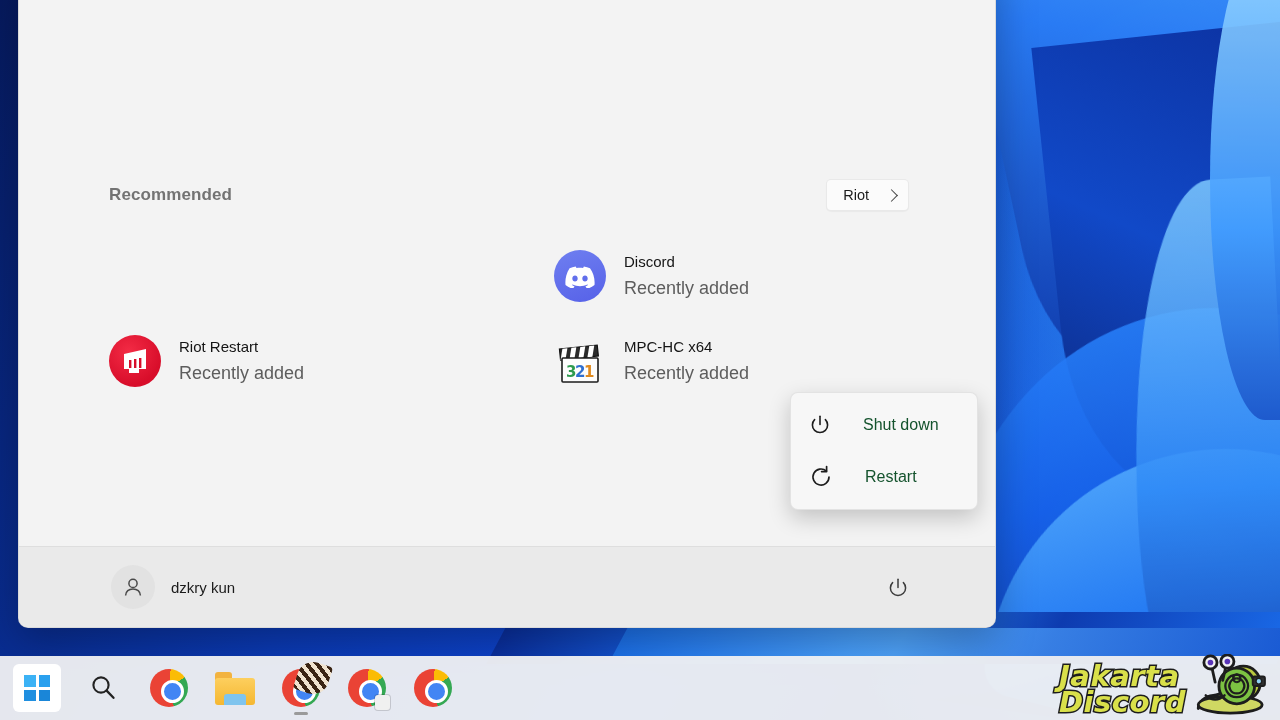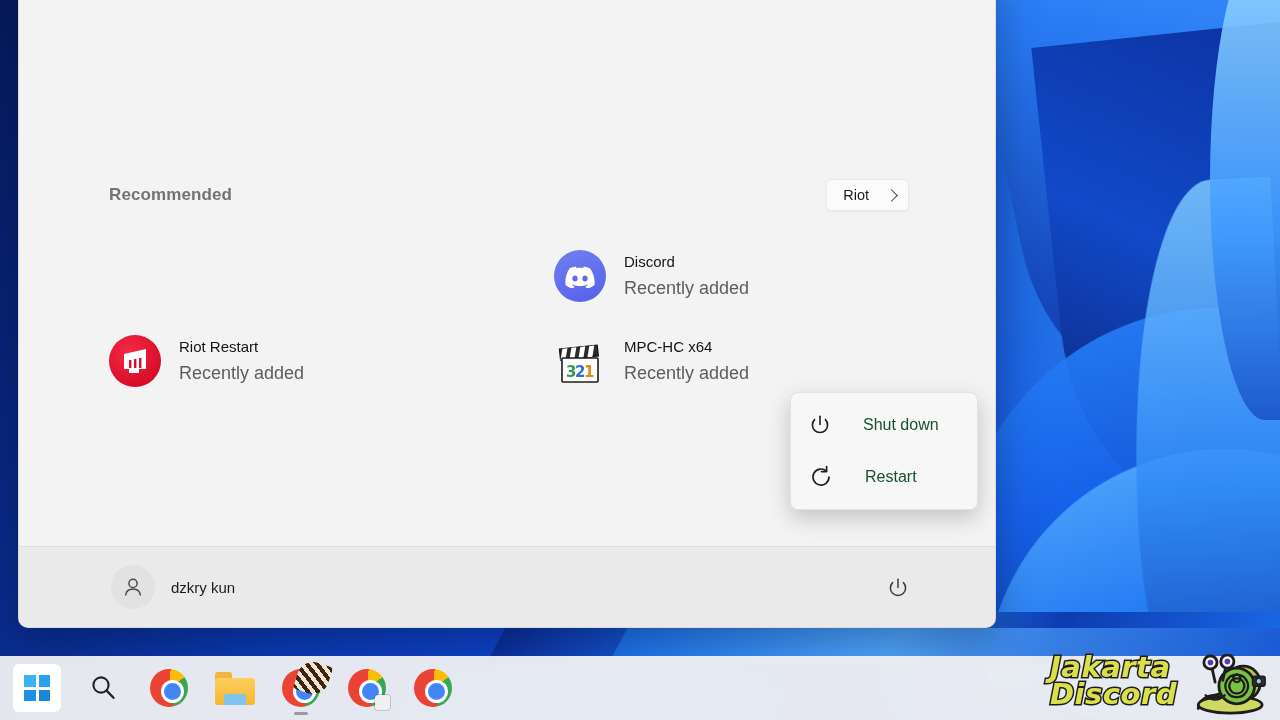--- a/index.html
+++ b/index.html
@@ -245,21 +245,21 @@
   .ovl-badge {
     position: absolute; right: 1px; bottom: 2px; width: 15px; height: 15px;
     background: #f0f0f0; border-radius: 3px;
     box-shadow: 0 0 0 1px rgba(0,0,0,.15);
   }
   .cursor-arrow { position: absolute; left: 360px; bottom: 28px; width: 0; height: 0; }
 
   
   #watermark {
     position: absolute; right: 6px; bottom: 4px;
-    display: flex; align-items: flex-start; gap: 15px;
+    display: flex; align-items: flex-end; gap: 6px;
   }
   .wm-text { display: flex; flex-direction: column; line-height: .92; }
   .wm-line {
     font-family: "DejaVu Sans", sans-serif;
     font-size: 29px; font-weight: bold; font-style: italic;
     color: #d9e04a;
     -webkit-text-stroke: 3px #1d1d1d;
     paint-order: stroke fill;
     letter-spacing: .5px;
   }

